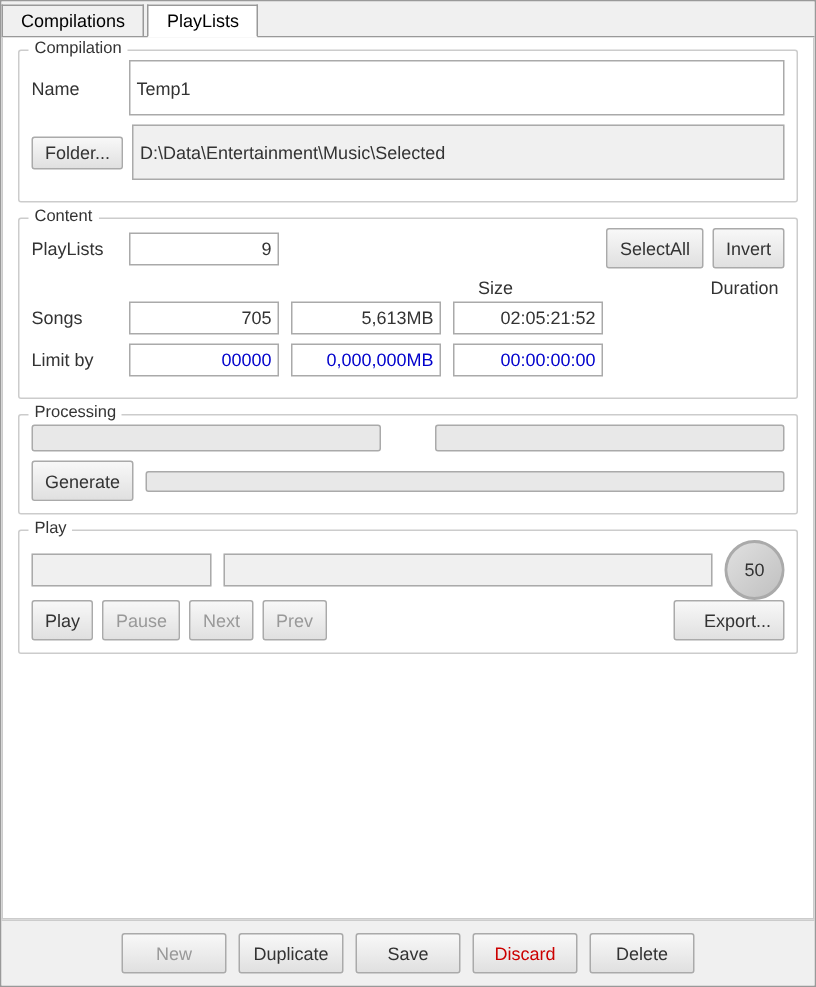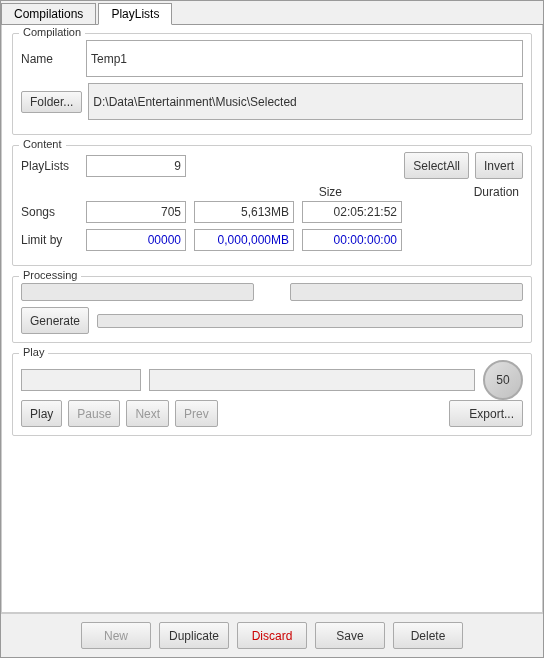--- a/index.html
+++ b/index.html
@@ -331,17 +331,17 @@
         <button class="btn disabled">Prev</button>
         <button class="btn export-btn">Export...</button>
       </div>
     </div>
 
   </div>
 
   <div class="bottom-bar">
     <button class="btn disabled">New</button>
     <button class="btn">Duplicate</button>
+    <button class="btn">Save</button>
     <button class="btn primary-red">Discard</button>
-    <button class="btn">Save</button>
     <button class="btn">Delete</button>
   </div>
 </div>
 
 </body></html>

